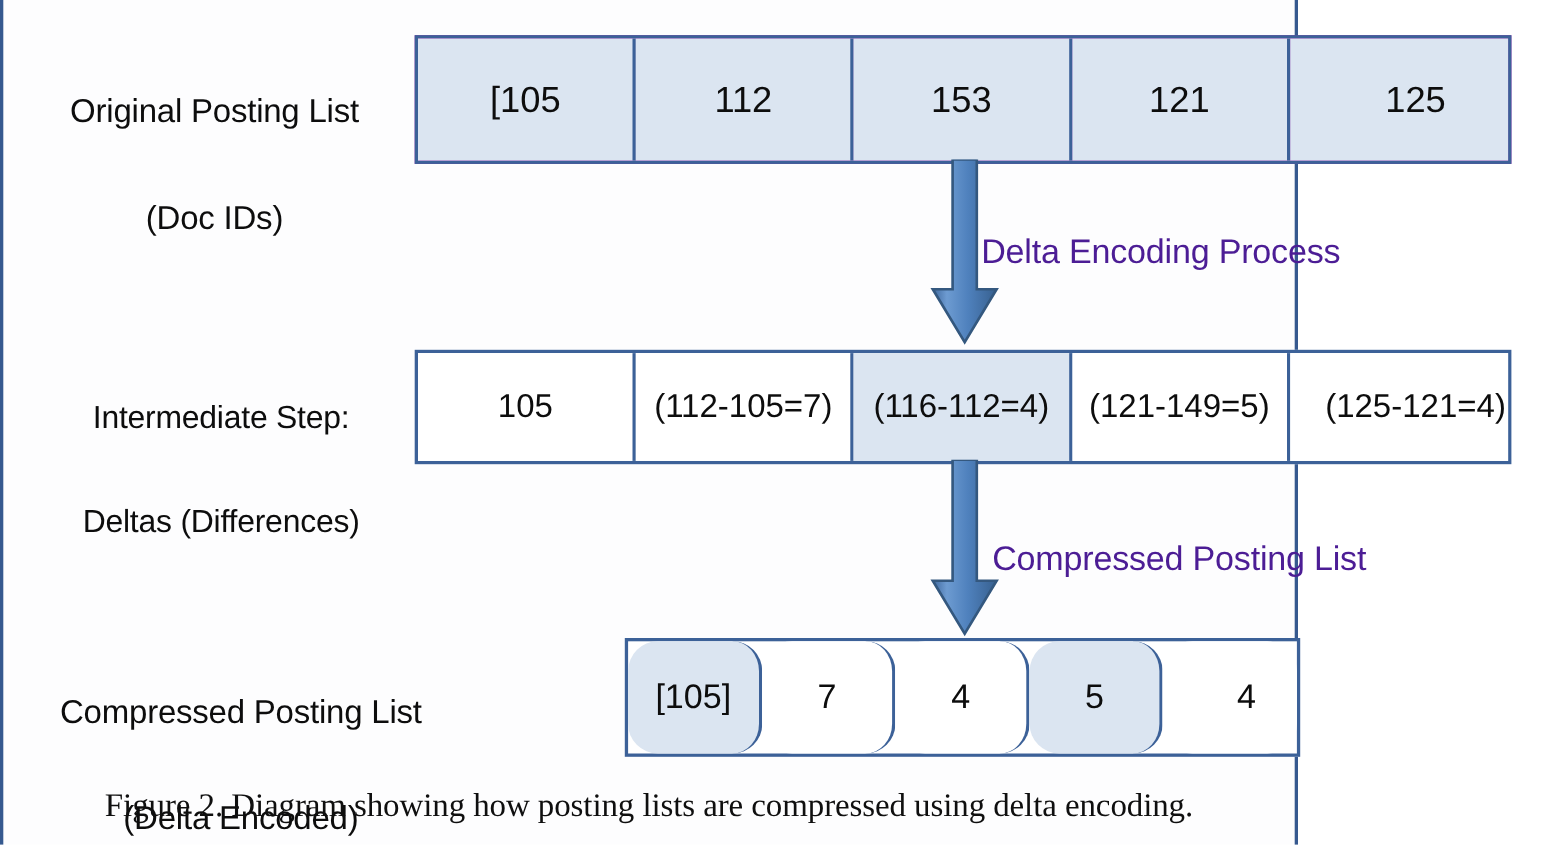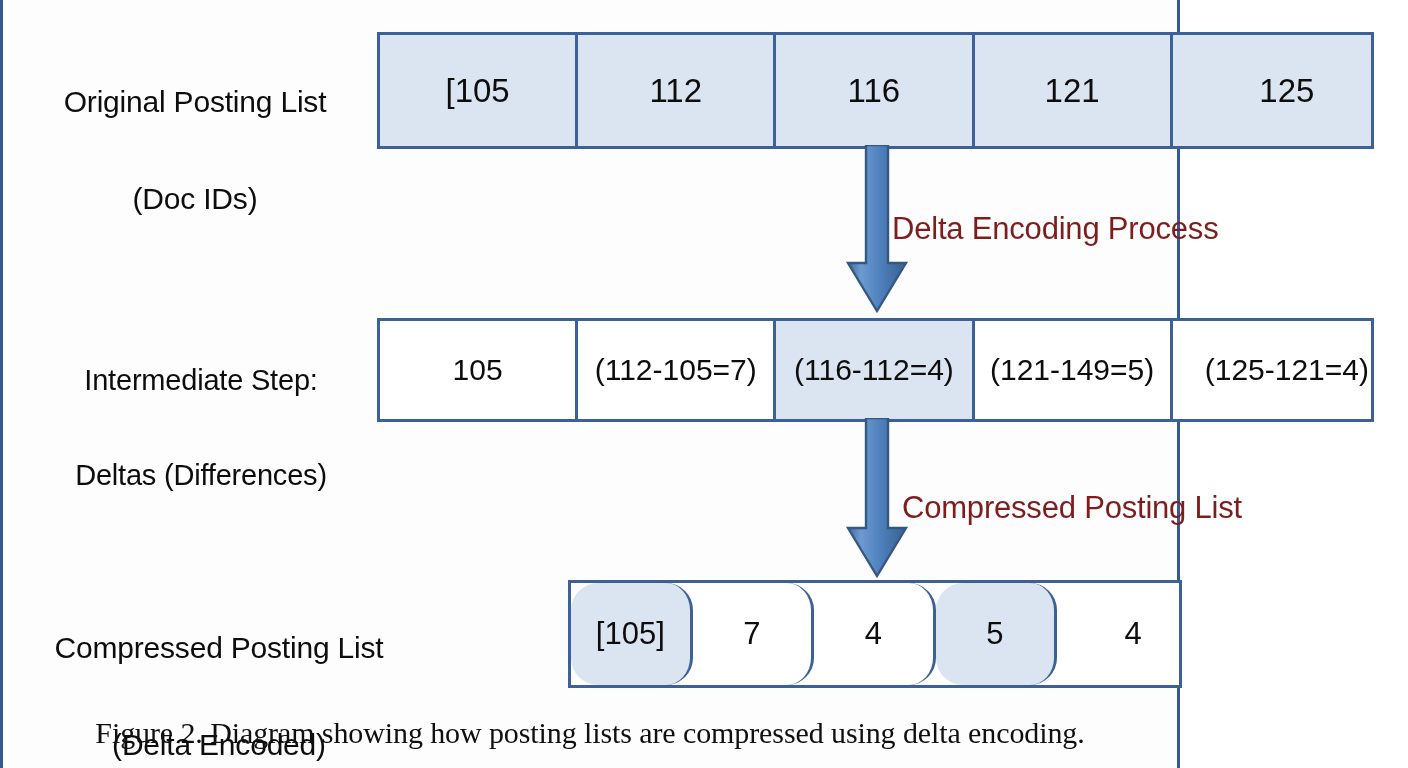--- a/index.html
+++ b/index.html
@@ -106,21 +106,21 @@
   
   .arrow {
     position: absolute;
   }
   #arrow-1 { left: 837px; top: 145px; width: 74px; height: 170px; }
   #arrow-2 { left: 837px; top: 418px; width: 74px; height: 162px; }
 
   
   .arrow-caption {
     position: absolute;
-    color: #7f1d1d;
+    color: #4c1d95;
     font-family: "Liberation Sans", sans-serif;
     font-size: 31px;
     white-space: nowrap;
     letter-spacing: -0.2px;
   }
   #caption-delta-encoding { left: 889px; top: 211px; }
   #caption-compressed-list { left: 899px; top: 490px; }
 
   
   #figure-caption {
@@ -139,21 +139,21 @@
 <div id="figure">
 
   <div class="row-label" id="label-original">
     <span class="l1">Original Posting List</span>
     <span class="l2">(Doc IDs)</span>
   </div>
 
   <div class="cell-row" id="row-original">
     <div class="cell fill-blue">[105</div>
     <div class="cell fill-blue">112</div>
-    <div class="cell fill-blue">116</div>
+    <div class="cell fill-blue">153</div>
     <div class="cell fill-blue">121</div>
     <div class="cell fill-blue">125</div>
   </div>
 
   <svg class="arrow" id="arrow-1" viewBox="0 0 74 170" preserveAspectRatio="none">
     <defs>
       <linearGradient id="agrad1" x1="0" y1="0" x2="1" y2="0">
         <stop offset="0%" stop-color="#40699f"></stop>
         <stop offset="22%" stop-color="#6d9bd1"></stop>
         <stop offset="55%" stop-color="#4f81bd"></stop>

